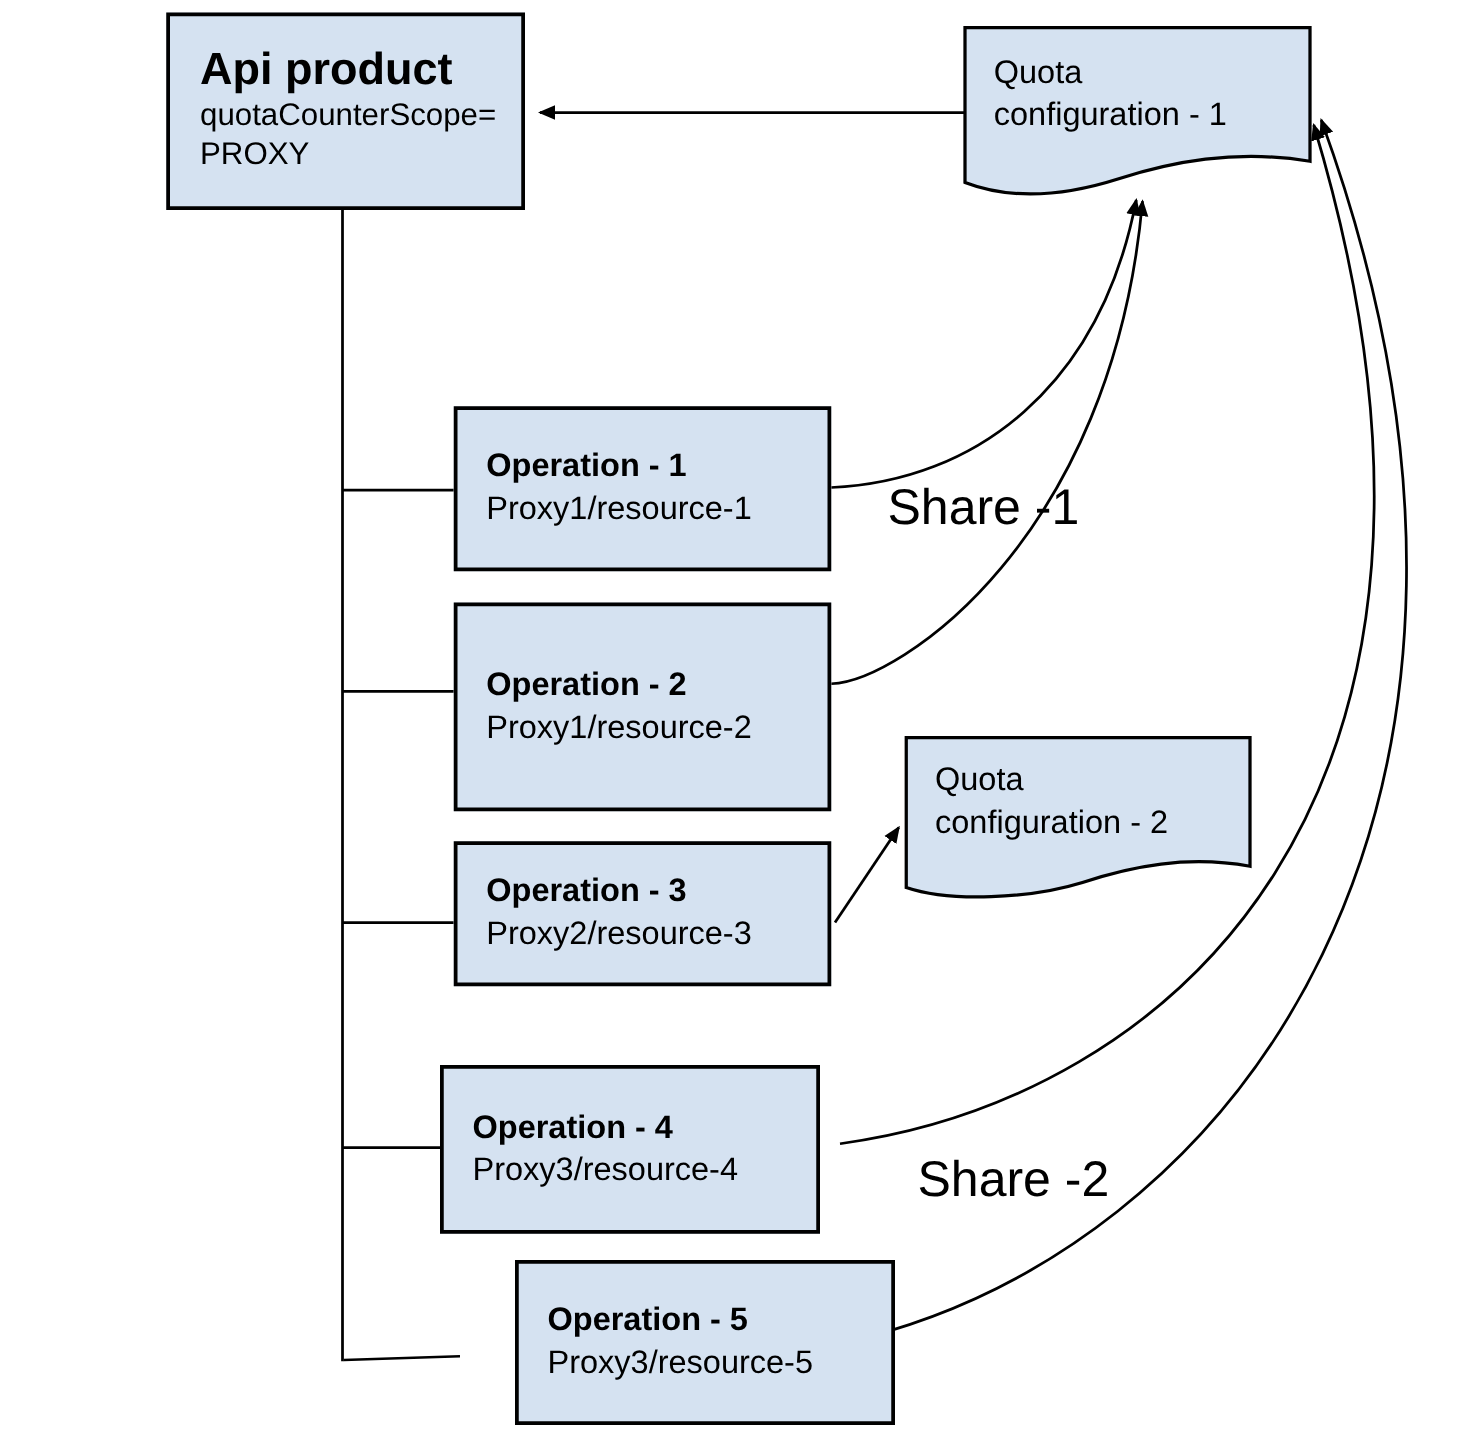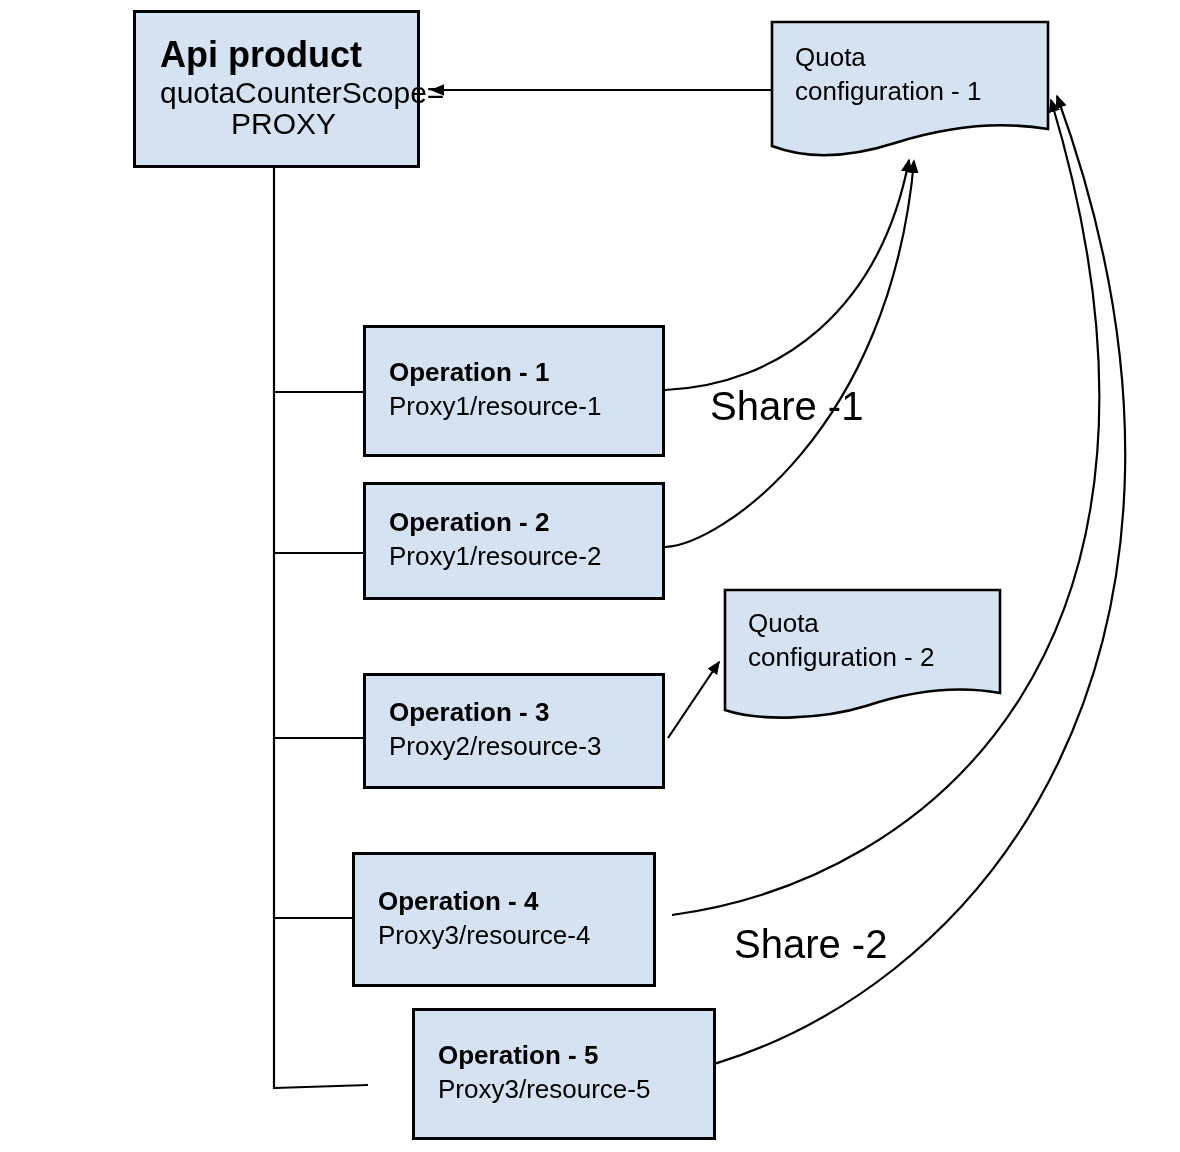--- a/index.html
+++ b/index.html
@@ -44,21 +44,21 @@
     display: flex;
     flex-direction: column;
     justify-content: center;
     padding-left: 23px;
     padding-bottom: 4px;
   }
   .op-title { font-weight: bold; font-size: 26px; line-height: 34px; }
   .op-path  { font-size: 26px; line-height: 34px; }
   #api-product { padding: 24px 10px 0 24px; }
   .api-title { font-weight: bold; font-size: 36px; line-height: 36px; margin-bottom: 4px; }
-  .api-line  { font-size: 30px; line-height: 31px; text-align: center; }
+  .api-line  { font-size: 25px; line-height: 31px; }
   .doc-label {
     position: absolute;
     font-size: 26px;
     line-height: 34px;
   }
   .share-label {
     position: absolute;
     font-size: 40px;
     line-height: 40px;
     white-space: nowrap;
@@ -110,21 +110,21 @@
   <div class="doc-label" style="left:748px; top:606px; width:240px;">
     <span style="display:block">Quota</span>
     <span style="display:block">configuration - 2</span>
   </div>
 
   <div class="node op-node" style="left:363px; top:325px; width:302px; height:132px;">
     <div class="op-title">Operation - 1</div>
     <div class="op-path">Proxy1/resource-1</div>
   </div>
 
-  <div class="node op-node" style="left:363px; top:482px; width:302px; height:118px;justify-content:center;">
+  <div class="node op-node" style="left:363px; top:482px; width:302px; height:167px;justify-content:center;">
     <div class="op-title">Operation - 2</div>
     <div class="op-path">Proxy1/resource-2</div>
   </div>
 
   <div class="node op-node" style="left:363px; top:673px; width:302px; height:116px;">
     <div class="op-title">Operation - 3</div>
     <div class="op-path">Proxy2/resource-3</div>
   </div>
 
   <div class="node op-node" style="left:352px; top:852px; width:304px; height:135px;">

